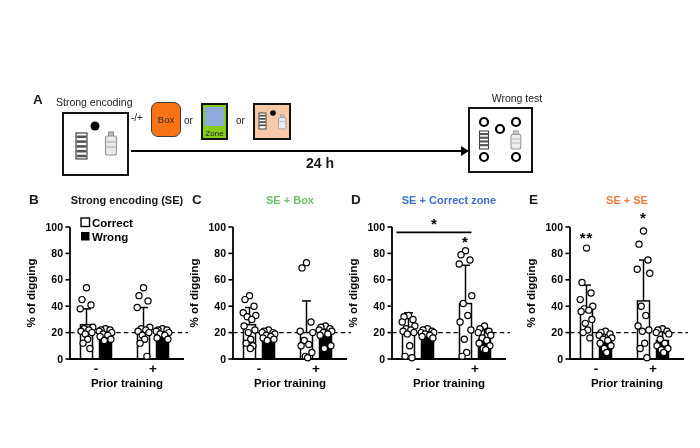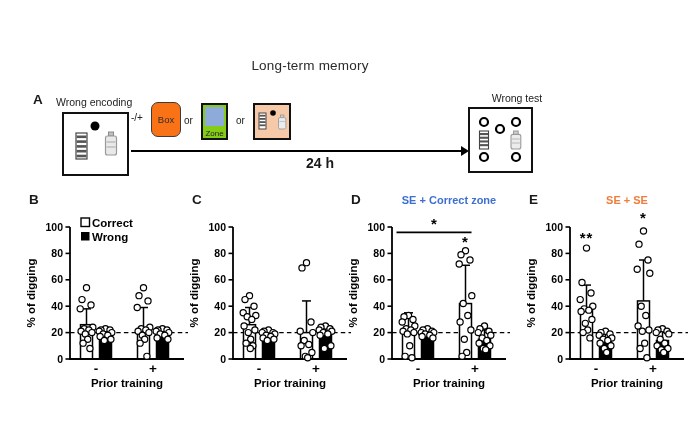--- a/index.html
+++ b/index.html
@@ -28,25 +28,24 @@
   .p-letter{position:absolute;left:13px;top:0;font-size:13.5px;font-weight:bold;}
   .p-title{position:absolute;left:36px;top:2px;width:150px;text-align:center;font-size:11px;font-weight:bold;white-space:nowrap;}
   .chart-svg{position:absolute;left:8px;top:16px;}
   .chart-svg text{font-family:"Liberation Sans",sans-serif;font-weight:bold;fill:#000;}
 </style>
 </head>
 <body>
 
 <div class="canvas">
 
-  <div class="abs fig-title">Long-term memory</div>
 
   <div>
     <span class="abs panel-a-letter">A</span>
-    <span class="abs encoding-label">Wrong encoding</span>
+    <span class="abs encoding-label">Strong encoding</span>
 
     <div class="abs arena enc-arena">
       <svg width="63" height="60" viewBox="0 0 63 60">
         <g>
           <rect x="12" y="19" width="11" height="26" fill="#fff" stroke="#444" stroke-width="1.2"></rect>
           <rect x="12.6" y="21.5" width="9.8" height="2.6" fill="#555"></rect>
           <rect x="12.6" y="26.3" width="9.8" height="2.6" fill="#555"></rect>
           <rect x="12.6" y="31.1" width="9.8" height="2.6" fill="#555"></rect>
           <rect x="12.6" y="35.9" width="9.8" height="2.6" fill="#555"></rect>
           <rect x="12.6" y="40.7" width="9.8" height="2.6" fill="#555"></rect>
@@ -120,20 +119,21 @@
           <rect x="41" y="25.4" width="9.8" height="14.6" rx="2" fill="#ececec" stroke="#9a9a9a" stroke-width="1.1"></rect>
           <line x1="42" y1="30" x2="49.8" y2="30" stroke="#c4c4c4" stroke-width="1.3"></line>
           <line x1="42" y1="34" x2="49.8" y2="34" stroke="#c4c4c4" stroke-width="1.3"></line>
         </g>
       </svg>
     </div>
   </div>
 
   <div class="panel" style="left:16px">
     <span class="p-letter">B</span>
+    <div class="p-title panel-title" style="color: rgb(26, 26, 26);">Strong encoding (SE)</div>
     <svg class="chart-svg" width="170" height="192" viewBox="0 0 170 192">
         <line x1="46" y1="124.6" x2="164" y2="124.6" stroke="#000" stroke-width="1.4" stroke-dasharray="4.5 3.2"></line>
         <line x1="62.5" y1="116.68" x2="62.5" y2="100.84" stroke="#000" stroke-width="1.5"></line>
         <line x1="58" y1="100.84" x2="67" y2="100.84" stroke="#000" stroke-width="1.5"></line>
         <rect x="56.5" y="116.68" width="12" height="34.31999999999999" fill="#fff" stroke="#000" stroke-width="1.5"></rect>
         <line x1="81.5" y1="125.92" x2="81.5" y2="120.64" stroke="#000" stroke-width="1.5"></line>
         <line x1="77" y1="120.64" x2="86" y2="120.64" stroke="#000" stroke-width="1.5"></line>
         <rect x="75.5" y="125.92" width="12" height="25.08" fill="#000" stroke="#000" stroke-width="1.5"></rect>
         <line x1="119.5" y1="123.28" x2="119.5" y2="99.52000000000001" stroke="#000" stroke-width="1.5"></line>
         <line x1="115" y1="99.52000000000001" x2="124" y2="99.52000000000001" stroke="#000" stroke-width="1.5"></line>
@@ -205,20 +205,21 @@
         <circle cx="133.1" cy="129.88" r="3.1" fill="#fff" stroke="#000" stroke-width="1.2"></circle>
         <circle cx="143.9" cy="131.2" r="3.1" fill="#fff" stroke="#000" stroke-width="1.2"></circle>
         <rect x="57" y="10" width="8.5" height="8.5" fill="#fff" stroke="#000" stroke-width="1.4"></rect>
         <text x="68" y="18.5" font-size="11.5">Correct</text>
         <rect x="57" y="24" width="8.5" height="8.5" fill="#000"></rect>
         <text x="68" y="32.5" font-size="11.5">Wrong</text>
       </svg>
   </div>
   <div class="panel" style="left:179px">
     <span class="p-letter">C</span>
+    <div class="p-title panel-title" style="color: rgb(111, 191, 111);">SE + Box</div>
     <svg class="chart-svg" width="170" height="192" viewBox="0 0 170 192">
         <line x1="46" y1="124.6" x2="164" y2="124.6" stroke="#000" stroke-width="1.4" stroke-dasharray="4.5 3.2"></line>
         <line x1="62.5" y1="116.68" x2="62.5" y2="99.52000000000001" stroke="#000" stroke-width="1.5"></line>
         <line x1="58" y1="99.52000000000001" x2="67" y2="99.52000000000001" stroke="#000" stroke-width="1.5"></line>
         <rect x="56.5" y="116.68" width="12" height="34.31999999999999" fill="#fff" stroke="#000" stroke-width="1.5"></rect>
         <line x1="81.5" y1="127.24" x2="81.5" y2="121.96000000000001" stroke="#000" stroke-width="1.5"></line>
         <line x1="77" y1="121.96000000000001" x2="86" y2="121.96000000000001" stroke="#000" stroke-width="1.5"></line>
         <rect x="75.5" y="127.24" width="12" height="23.760000000000005" fill="#000" stroke="#000" stroke-width="1.5"></rect>
         <line x1="119.5" y1="124.6" x2="119.5" y2="92.92" stroke="#000" stroke-width="1.5"></line>
         <line x1="115" y1="92.92" x2="124" y2="92.92" stroke="#000" stroke-width="1.5"></line>

